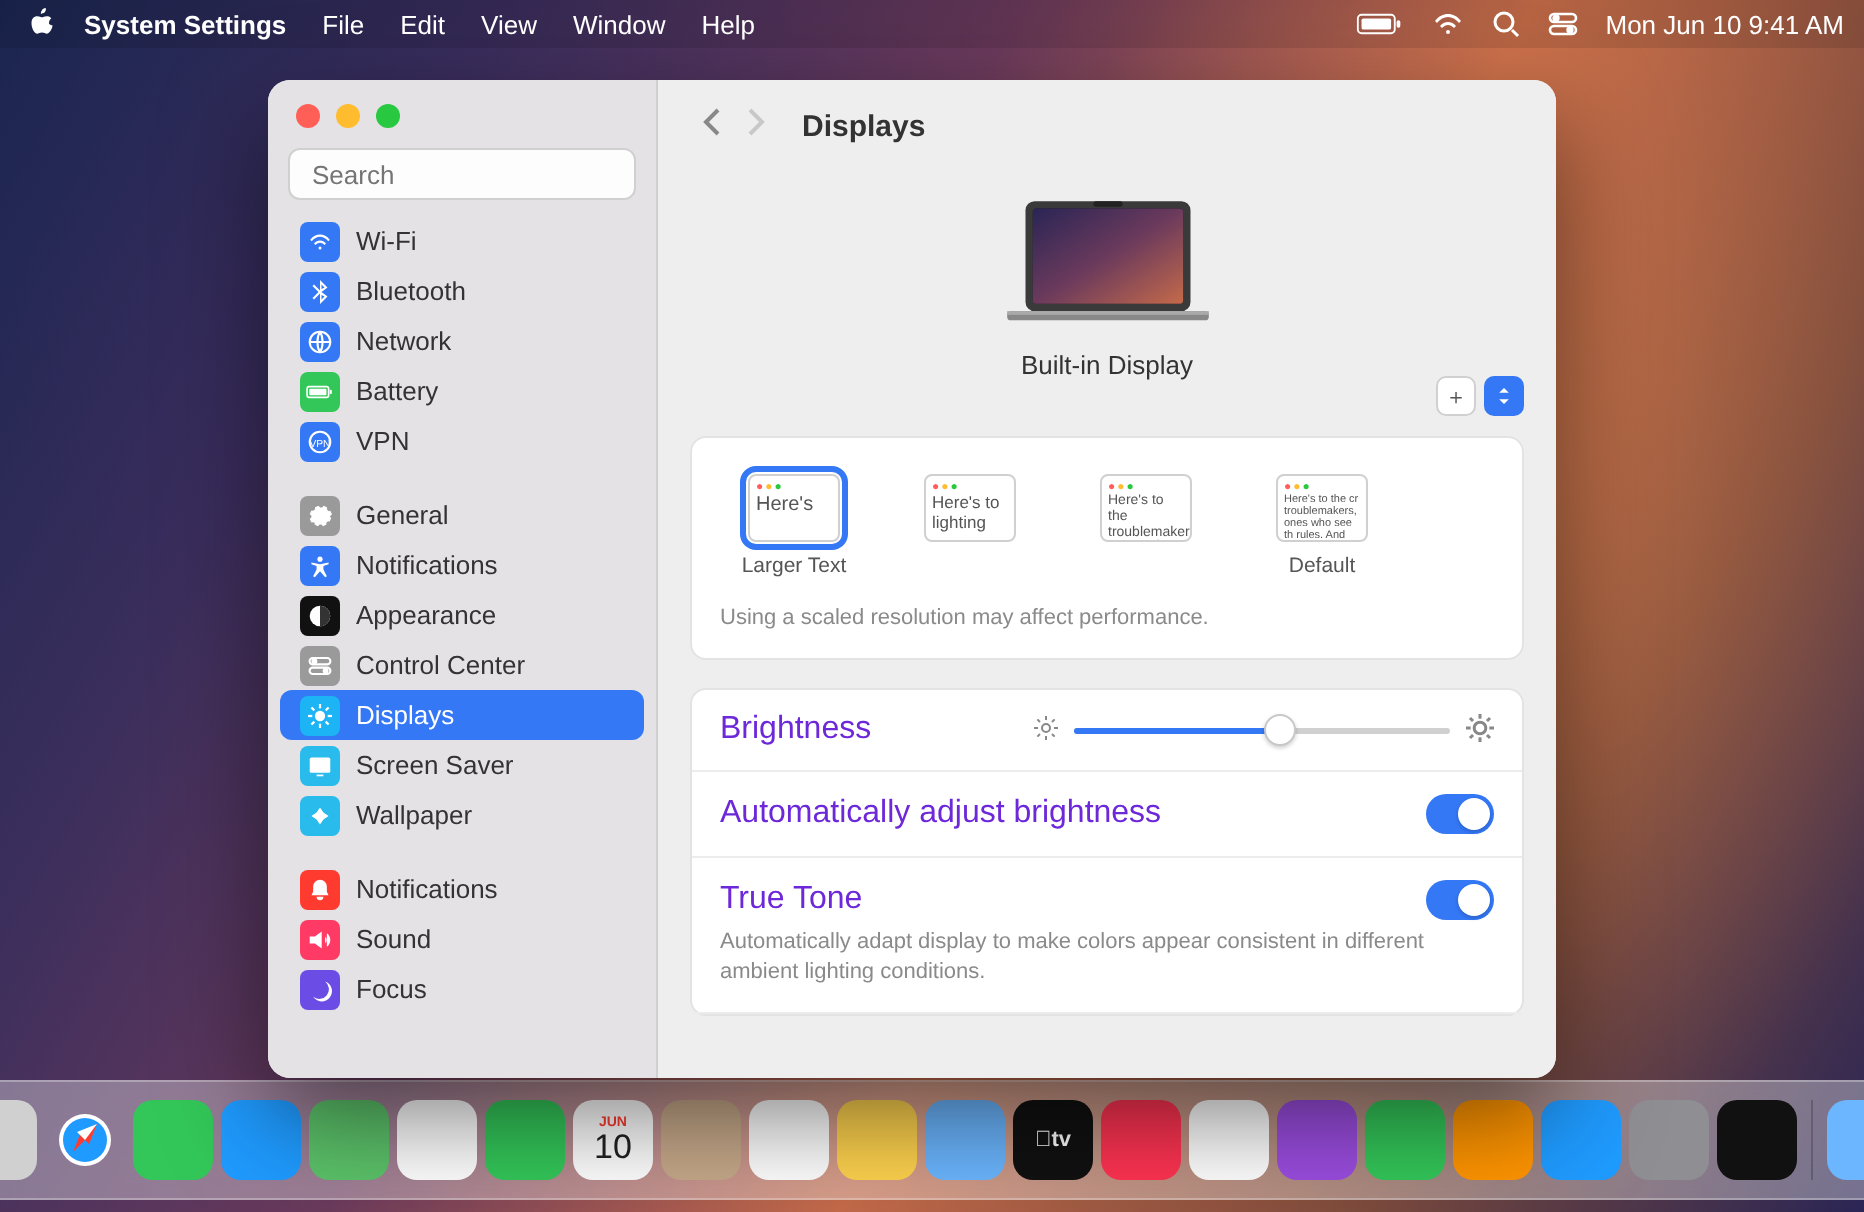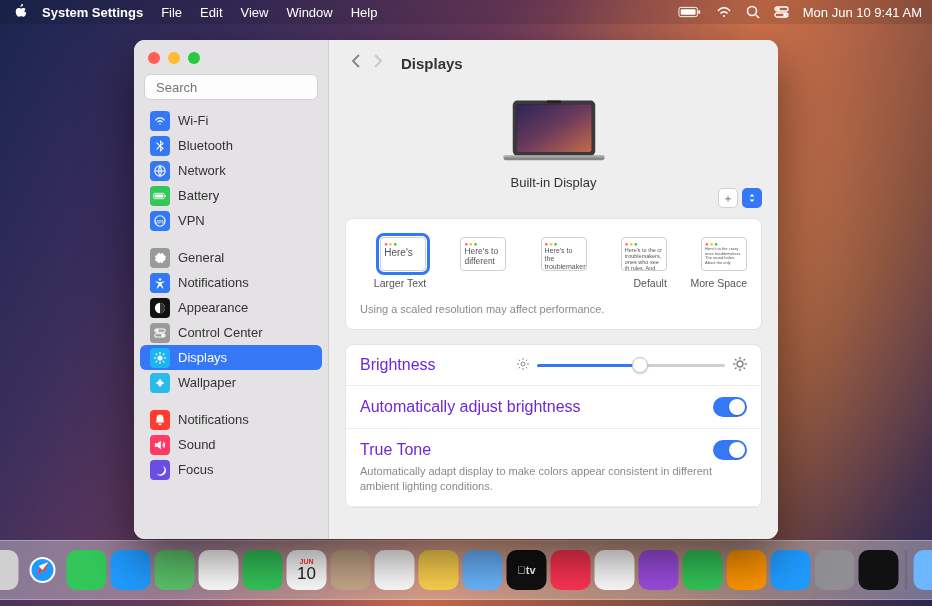--- a/index.html
+++ b/index.html
@@ -151,21 +151,21 @@
   .row-label{ flex:1; }
   .row-sub { font-size:11px; color:#8a8a8a; padding: 2px 14px 12px 14px; line-height:1.35; border-bottom:1px solid #ececec;}
   .row.with-sub{border-bottom:none; padding-bottom:2px;}
   .row-title{ font-size:16px; color:#6d28d9; }
 
   
   .res-row{
     display:flex; gap:14px; padding:18px 14px 4px 14px;
   }
   .res-opt{
-    display:flex; flex-direction:column; align-items:flex-end;
+    display:flex; flex-direction:column; align-items:center;
     width:74px;
     cursor:default;
   }
   .res-thumb{
     width:46px; height:34px; border-radius:4px;
     background:#fff;
     border:1px solid #d0d0d0;
     overflow:hidden;
     display:flex; flex-direction:column;
     position:relative;
@@ -380,20 +380,29 @@
                 <line x1="2" y1="12" x2="3.7" y2="10.3"></line>
                 <line x1="10.3" y1="3.7" x2="12" y2="2"></line>
               </g>
             </svg>
           </span>
           <span class="sb-label">Displays</span>
         </div>
         <div class="sb-item">
           <span class="sb-icon" style="background: rgb(40, 187, 236);">
             <svg width="12" height="12" viewBox="0 0 14 14" fill="#fff">
+              <rect x="1" y="2" width="12" height="9" rx="1"></rect>
+              <rect x="5" y="12" width="4" height="1"></rect>
+            </svg>
+          </span>
+          <span class="sb-label">Screen Saver</span>
+        </div>
+        <div class="sb-item">
+          <span class="sb-icon" style="background: rgb(40, 187, 236);">
+            <svg width="12" height="12" viewBox="0 0 14 14" fill="#fff">
               <path d="M7 2l2 3 3 2-3 2-2 3-2-3-3-2 3-2z"></path>
             </svg>
           </span>
           <span class="sb-label">Wallpaper</span>
         </div>
         <div class="sb-gap"></div>
         <div class="sb-item">
           <span class="sb-icon" style="background: rgb(255, 59, 48);">
             <svg width="12" height="12" viewBox="0 0 14 14" fill="#fff">
               <path d="M7 1a4 4 0 00-4 4v3l-1 2h10l-1-2V5a4 4 0 00-4-4zm0 12a2 2 0 002-2H5a2 2 0 002 2z"></path>
@@ -470,44 +479,37 @@
             <div class="res-opt">
               <div class="res-thumb selected">
                 <div class="res-dots"><span style="color:#ff5f57">●</span><span style="color:#febc2e">●</span><span style="color:#28c840">●</span></div>
                 <div class="res-text" style="font-size:10px">Here's</div>
               </div>
               <div class="res-label">Larger Text</div>
             </div>
             <div class="res-opt">
               <div class="res-thumb">
                 <div class="res-dots"><span style="color:#ff5f57">●</span><span style="color:#febc2e">●</span><span style="color:#28c840">●</span></div>
-                <div class="res-text" style="font-size:8.5px">Here's to different</div>
+                <div class="res-text" style="font-size:8.5px">Here's to lighting</div>
               </div>
               <div class="res-label"></div>
             </div>
             <div class="res-opt">
               <div class="res-thumb">
                 <div class="res-dots"><span style="color:#ff5f57">●</span><span style="color:#febc2e">●</span><span style="color:#28c840">●</span></div>
                 <div class="res-text" style="font-size:7px">Here's to the troublemakers ones, who</div>
               </div>
               <div class="res-label"></div>
             </div>
             <div class="res-opt">
               <div class="res-thumb">
                 <div class="res-dots"><span style="color:#ff5f57">●</span><span style="color:#febc2e">●</span><span style="color:#28c840">●</span></div>
                 <div class="res-text" style="font-size:5.5px">Here's to the cr troublemakers, ones who see th rules. And they</div>
               </div>
               <div class="res-label">Default</div>
-            </div>
-            <div class="res-opt">
-              <div class="res-thumb">
-                <div class="res-dots"><span style="color:#ff5f57">●</span><span style="color:#febc2e">●</span><span style="color:#28c840">●</span></div>
-                <div class="res-text" style="font-size:4px">Here's to the crazy ones troublemakers. The round holes. About the only</div>
-              </div>
-              <div class="res-label">More Space</div>
             </div>
           </div>
         <div class="hint">Using a scaled resolution may affect performance.</div>
       </div>
 
       <div class="panel">
         <div class="row">
           <span class="row-label row-title">Brightness</span>
           <div class="slider-wrap">
             <span class="bright-icon">

